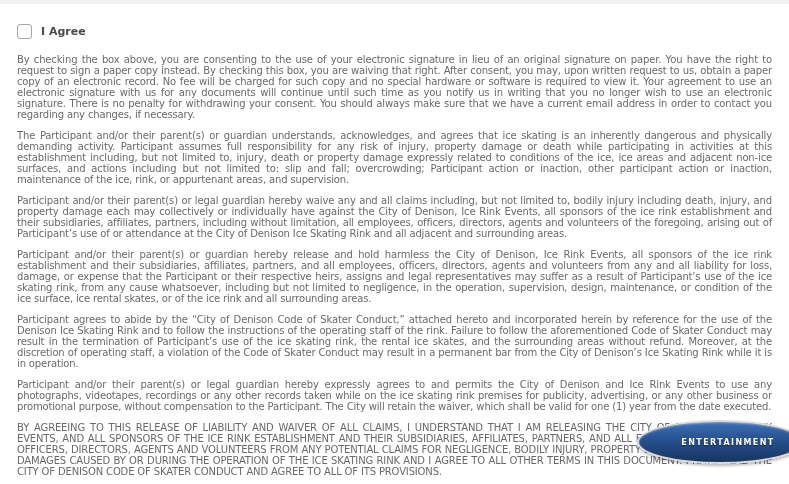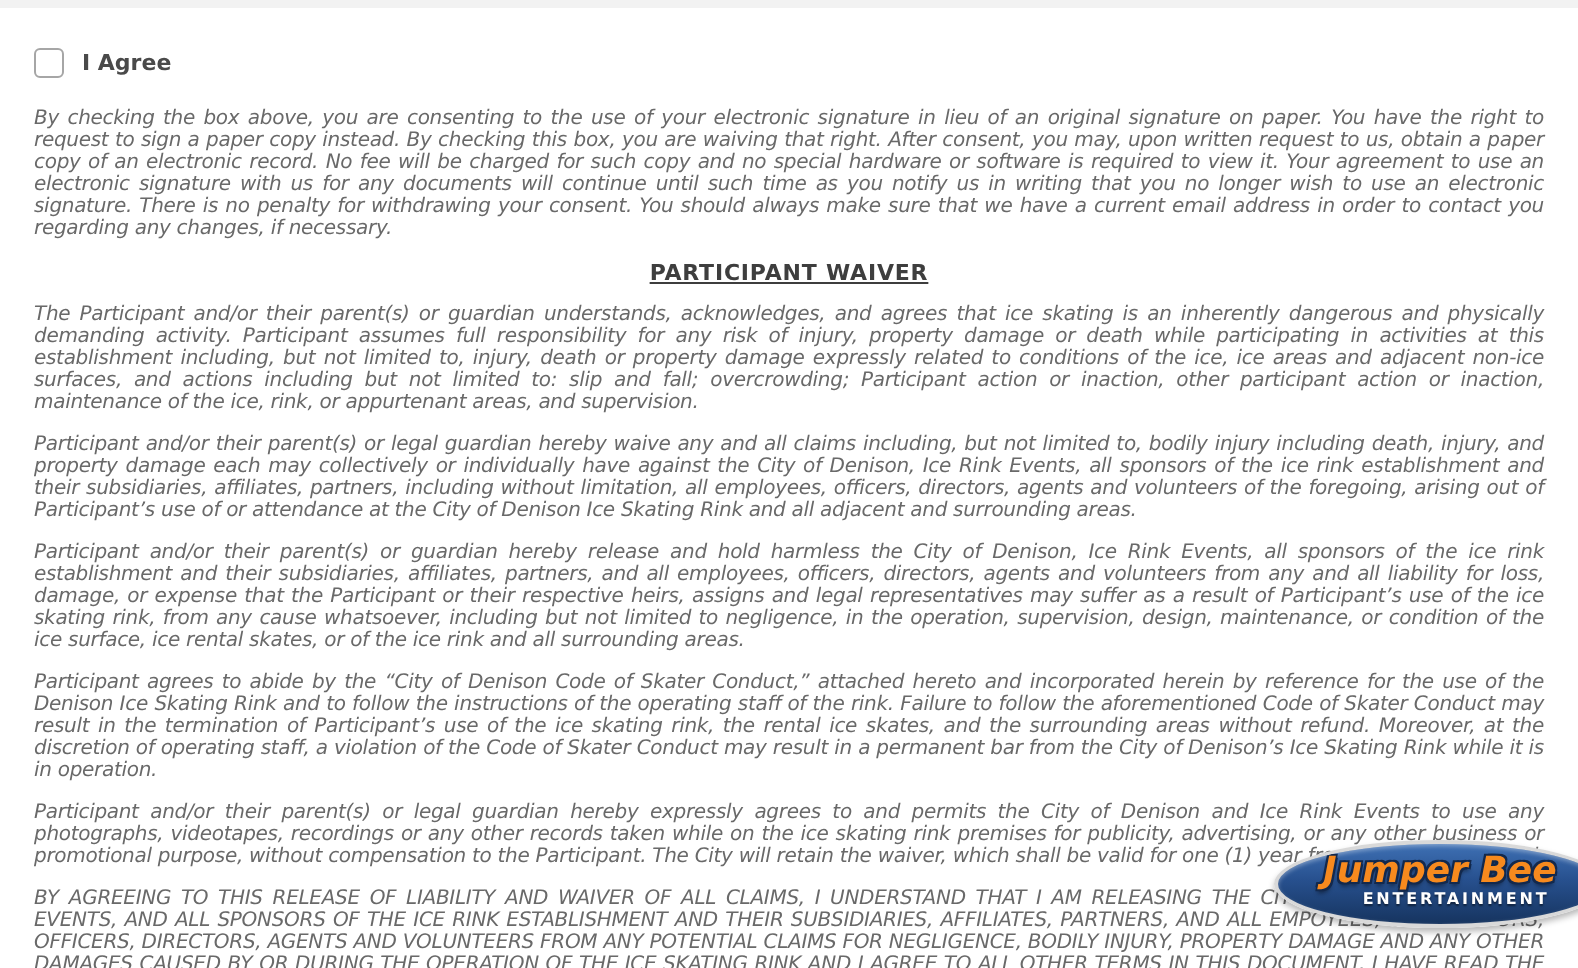--- a/index.html
+++ b/index.html
@@ -46,21 +46,20 @@
     color: #4a4a4a;
     cursor: pointer;
   }
   .body {
     font-size: 10px;
     line-height: 11px;
     color: #696969;
     text-align: justify;
     letter-spacing: -0.15px;
     margin: 0 0 10px 0;
-    font-style: italic;
   }
   .title {
     font-size: 11px;
     font-weight: bold;
     color: #3e3e3e;
     text-align: center;
     text-decoration: underline;
     letter-spacing: 0.4px;
     margin: 0 0 9px 0;
   }
@@ -112,28 +111,26 @@
 
   <div class="content">
 
     <div class="agree-row">
       <span class="checkbox" role="checkbox" aria-checked="false"></span>
       <label class="agree-label">I Agree</label>
     </div>
 
     <p class="body">By checking the box above, you are consenting to the use of your electronic signature in lieu of an original signature on paper. You have the right to request to sign a paper copy instead. By checking this box, you are waiving that right. After consent, you may, upon written request to us, obtain a paper copy of an electronic record. No fee will be charged for such copy and no special hardware or software is required to view it. Your agreement to use an electronic signature with us for any documents will continue until such time as you notify us in writing that you no longer wish to use an electronic signature. There is no penalty for withdrawing your consent. You should always make sure that we have a current email address in order to contact you regarding any changes, if necessary.</p>
 
-    <h2 class="title">PARTICIPANT WAIVER</h2>
 
     <p class="body">The Participant and/or their parent(s) or guardian understands, acknowledges, and agrees that ice skating is an inherently dangerous and physically demanding activity. Participant assumes full responsibility for any risk of injury, property damage or death while participating in activities at this establishment including, but not limited to, injury,  death or property damage expressly related to conditions of the ice, ice areas and adjacent non-ice surfaces, and actions including but not limited to: slip and fall; overcrowding; Participant action or inaction, other participant action or inaction, maintenance of the ice, rink, or appurtenant areas, and supervision.</p>
     <p class="body">Participant and/or their parent(s) or legal guardian hereby waive any and all claims including, but not limited to, bodily injury including death, injury, and property damage each may collectively or individually have against the City of Denison, Ice Rink Events, all sponsors of the ice rink establishment and their subsidiaries, affiliates, partners, including without limitation, all employees, officers, directors, agents and volunteers of the foregoing, arising out of Participant’s use of or attendance at the City of Denison Ice Skating Rink and all adjacent and surrounding areas.</p>
     <p class="body">Participant and/or their parent(s) or guardian hereby release and hold harmless the City of Denison, Ice Rink Events, all sponsors of the ice rink establishment and their subsidiaries, affiliates, partners, and all employees, officers, directors, agents and volunteers from any and all liability for loss, damage, or expense that the Participant or their respective heirs, assigns and legal representatives may suffer as a result of Participant’s use of the ice skating rink, from any cause whatsoever, including but not limited to negligence, in the operation, supervision, design, maintenance, or condition of the ice surface, ice rental skates, or of the ice rink and all surrounding areas.</p>
     <p class="body">Participant agrees to abide by the “City of Denison Code of Skater Conduct,” attached hereto and incorporated herein by reference for the use of the Denison Ice Skating Rink and to follow the instructions of the operating staff of the rink.  Failure to follow the aforementioned Code of Skater Conduct may result in the termination of Participant’s use of the ice skating rink, the rental ice skates, and the surrounding areas without refund.  Moreover, at the discretion of operating staff, a violation of the Code of Skater Conduct may result in a permanent bar from the City of Denison’s Ice Skating Rink while it is in operation.</p>
     <p class="body">Participant and/or their parent(s) or legal guardian hereby expressly agrees to and permits the City of Denison and Ice Rink Events to use any photographs, videotapes, recordings or any other records taken while on the ice skating rink premises for publicity, advertising, or any other business or promotional purpose, without compensation to the Participant.  The City will retain the waiver, which shall be valid for one (1) year from the date executed.</p>
     <p class="body">BY AGREEING TO THIS RELEASE OF LIABILITY AND WAIVER OF ALL CLAIMS, I UNDERSTAND THAT I AM RELEASING THE CITY OF DENISON, ICE RINK EVENTS, AND ALL SPONSORS OF THE ICE RINK ESTABLISHMENT AND THEIR SUBSIDIARIES, AFFILIATES, PARTNERS, AND ALL EMPOYEES, CONTRACTORS, OFFICERS, DIRECTORS, AGENTS AND VOLUNTEERS FROM ANY POTENTIAL CLAIMS FOR NEGLIGENCE, BODILY INJURY, PROPERTY DAMAGE AND ANY OTHER DAMAGES CAUSED BY OR DURING THE OPERATION OF THE ICE SKATING RINK AND I AGREE TO ALL OTHER TERMS IN THIS DOCUMENT.  I HAVE READ THE CITY OF DENISON CODE OF SKATER CONDUCT AND AGREE TO ALL OF ITS PROVISIONS.</p>
 
   </div>
 
   <div class="logo">
-    <div class="logo-line1">Jumper Bee</div>
     <div class="logo-line2">ENTERTAINMENT</div>
   </div>
 </div>
 
 </body></html>

